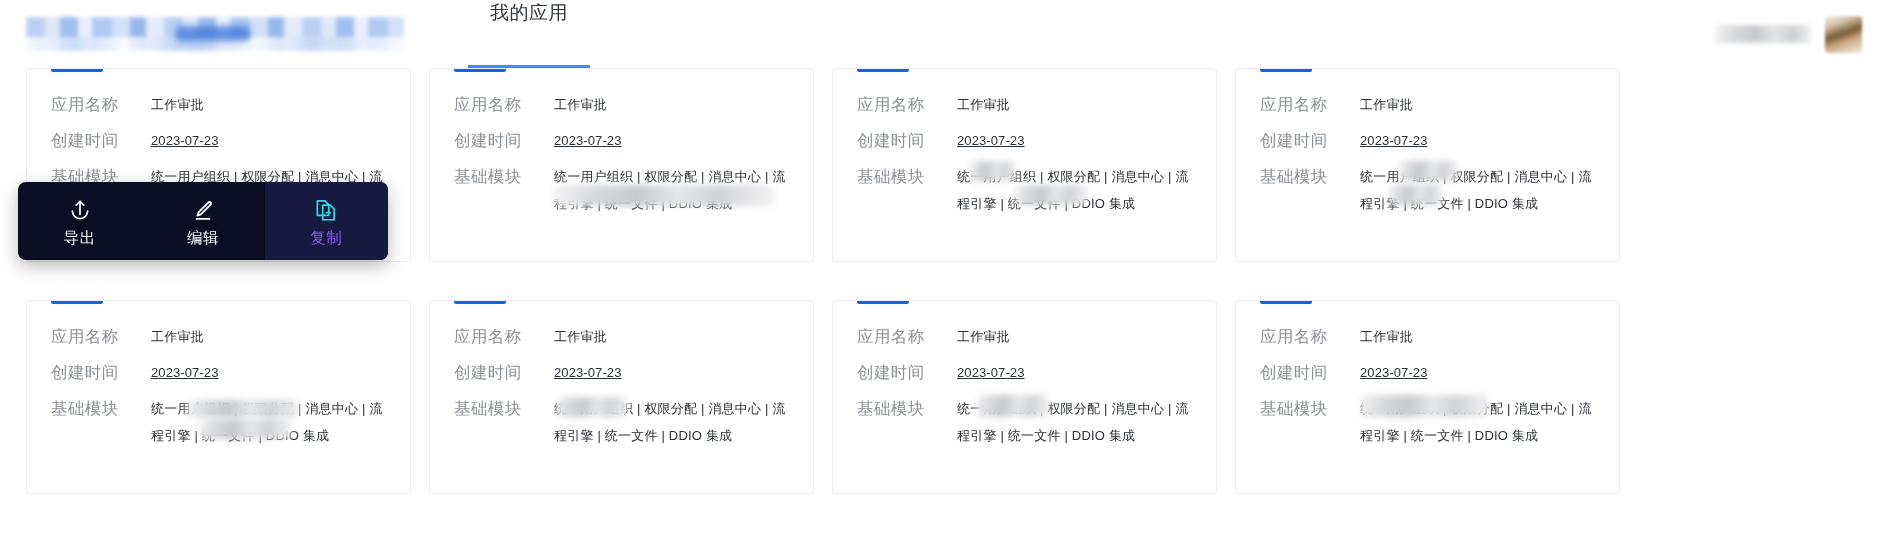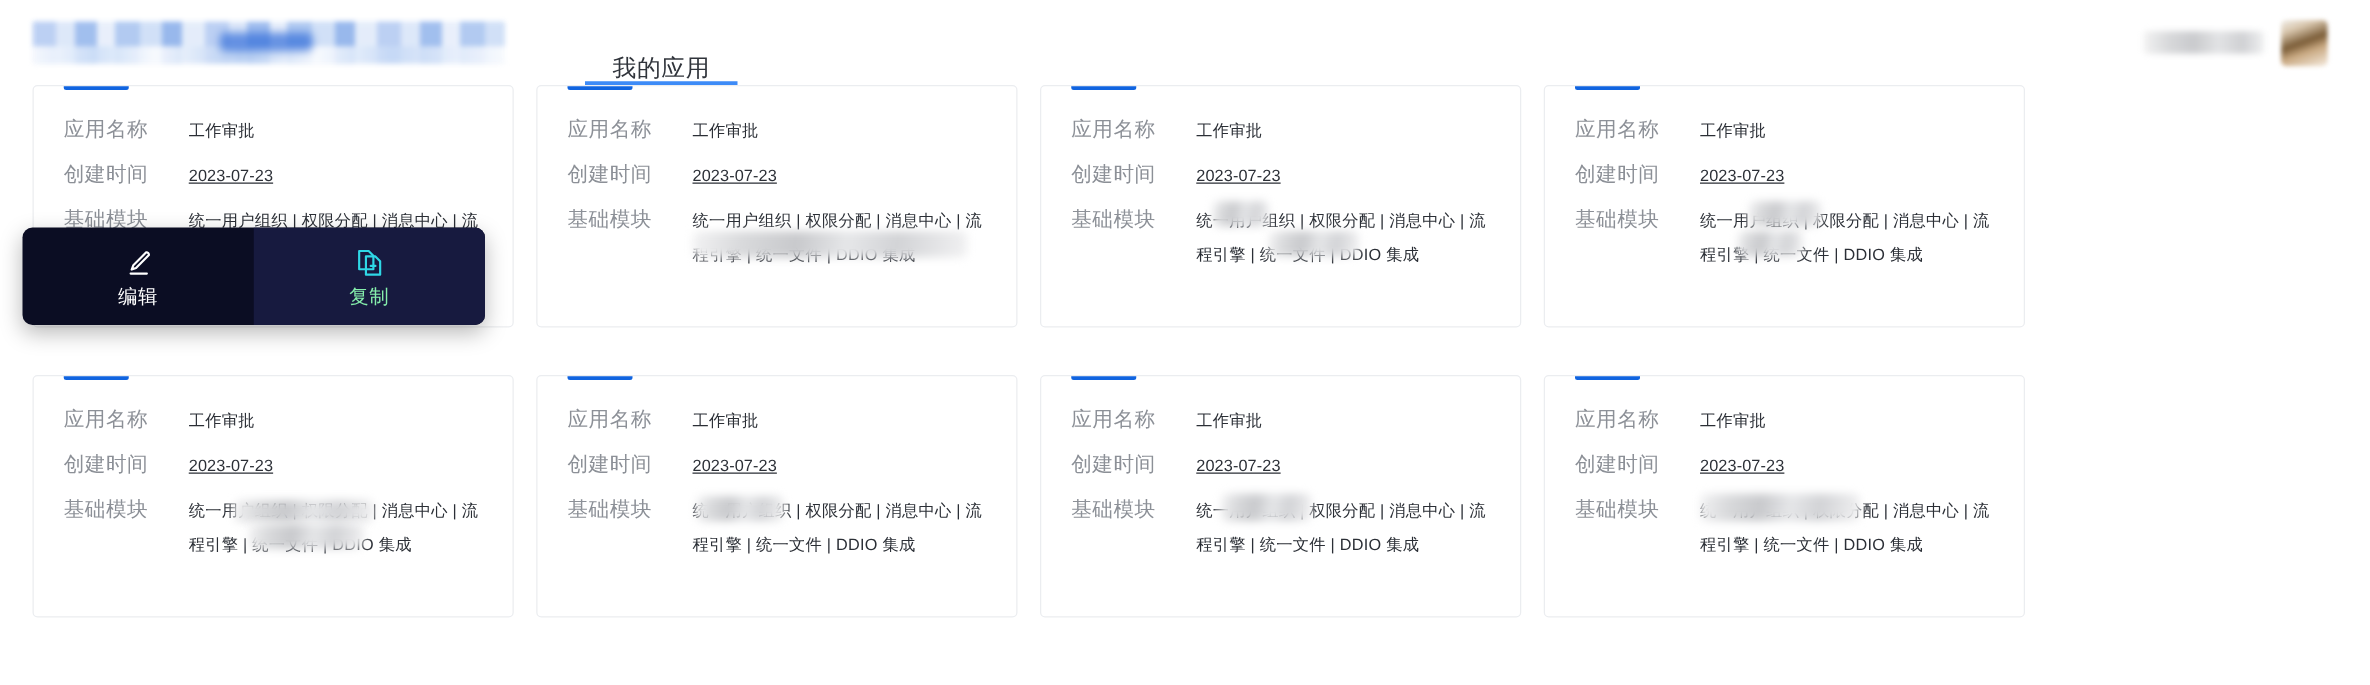--- a/index.html
+++ b/index.html
@@ -75,21 +75,21 @@
     gap: 48px;
     margin-left: 86px;
     height: 68px;
   }
   .tab {
     position: relative;
     font-size: 19px;
     color: #676b72;
     height: 68px;
     display: flex;
-    align-items: flex-end;
+    align-items: flex-start;
     cursor: pointer;
     letter-spacing: .5px;
   }
   .tab.active { color: #30343b; }
   .tab.active::after {
     content: "";
     position: absolute;
     left: -22px; right: -22px;
     bottom: 0;
     height: 3px;
@@ -203,21 +203,21 @@
     flex-direction: column;
     align-items: center;
     justify-content: center;
     gap: 7px;
     color: #ffffff;
     cursor: pointer;
     height: 100%;
   }
   .ctx-item.active {
     background: #171a3f;
-    color: #86efac;
+    color: #8b5cf6;
   }
   .ctx-item svg { display: block; }
   .ctx-label {
     font-size: 15.5px;
     letter-spacing: .6px;
     line-height: 1;
   }
 
   
   .watermark {
@@ -388,20 +388,30 @@
         <div class="lbl">基础模块</div>
         <div class="val modules">统一用户组织 | 权限分配 | 消息中心 | 流程引擎 | 统一文件 | DDIO 集成</div>
       </div>
       <div class="blur-patch" style="left:124px; top:94px; width:128px; height:22px;"></div>
     </div>
 
   </div>
 
   <div class="ctx-menu">
 
+    <div class="ctx-item">
+      <span>
+        <svg width="26" height="26" viewBox="0 0 24 24" fill="none" stroke="#ffffff" stroke-width="1.6" stroke-linecap="round" stroke-linejoin="round">
+          <path d="M12 16V4"></path>
+          <path d="M8.5 7.5 12 4l3.5 3.5"></path>
+          <path d="M5 13a7 7 0 1 0 14 0"></path>
+        </svg>
+      </span>
+      <span class="ctx-label">导出</span>
+    </div>
 
     <div class="ctx-item">
       <span>
         <svg width="26" height="26" viewBox="0 0 24 24" fill="none" stroke="#ffffff" stroke-width="1.6" stroke-linecap="round" stroke-linejoin="round">
           <path d="M17.5 4.5 8 14l-1.2 3.2L10 16l9.5-9.5a1.8 1.8 0 0 0-2-2z"></path>
           <path d="M6 20.2h12"></path>
         </svg>
       </span>
       <span class="ctx-label">编辑</span>
     </div>

